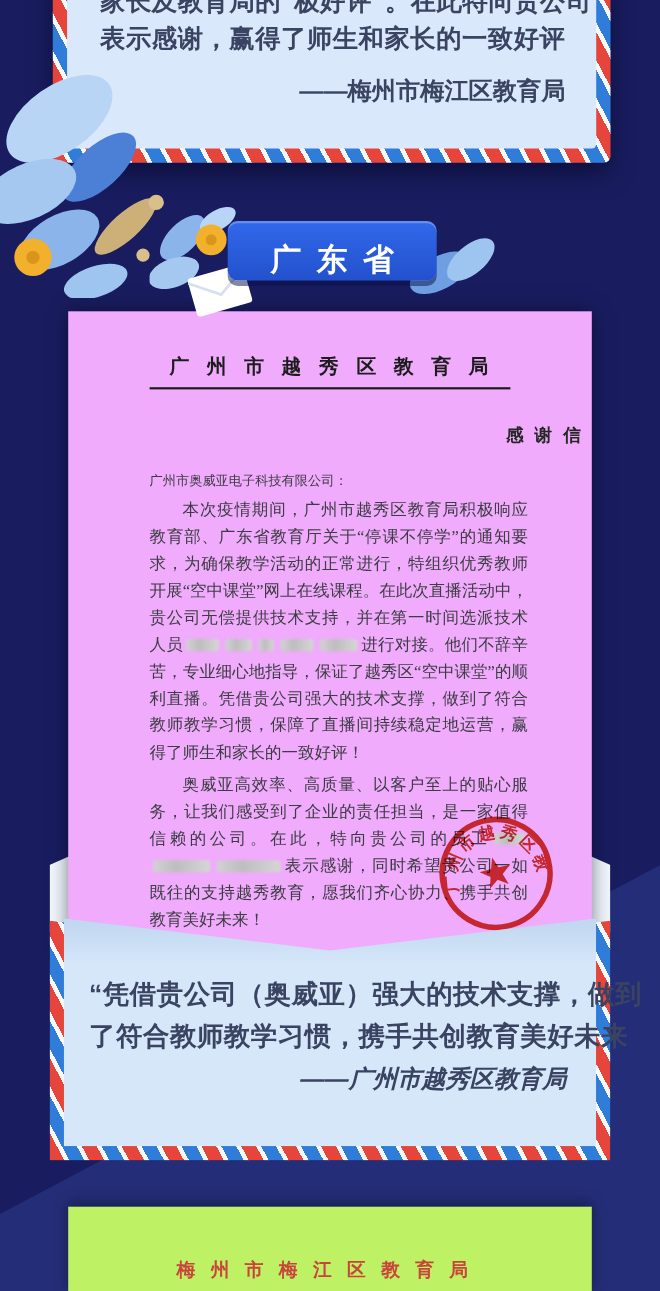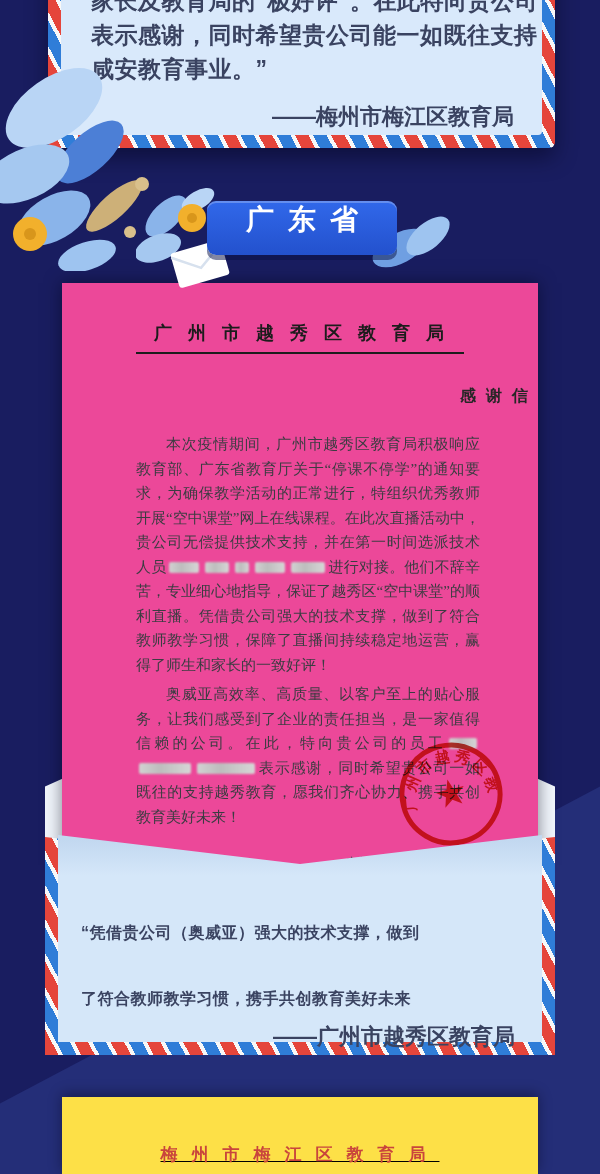--- a/index.html
+++ b/index.html
@@ -35,30 +35,30 @@
     margin-top:16px; padding-right:10px;
   }
   
   .deco { position:absolute; z-index:3; pointer-events:none; }
   
   .banner {
     position:absolute; left:207px; top:201px; width:190px; height:54px;
     z-index:3; border-radius:9px;
     background:linear-gradient(180deg,#3168ea,#2351cd);
     box-shadow:0 5px 0 rgba(8,16,70,.5), inset 0 2px 0 rgba(255,255,255,.25);
-    display:flex; align-items:flex-start; justify-content:center;
+    display:flex; align-items:flex-end; justify-content:center;
   }
   .banner span {
     color:#ffffff; font-size:28px; font-weight:bold;
     letter-spacing:14px; padding-left:14px;
   }
   
   .letter {
     position:absolute; left:62px; top:283px; width:476px; height:582px;
-    background:#ec4899; z-index:2; box-shadow:0 0 16px rgba(0,0,20,.5);
+    background:#f0abfc; z-index:2; box-shadow:0 0 16px rgba(0,0,20,.5);
     font-family:"Liberation Serif","DejaVu Serif",serif; color:#3c3c42;
     box-sizing:border-box; padding-top:38px;
   }
   .letter-title {
     margin:0 auto; width:max-content; max-width:420px;
     font-size:18px; font-weight:bold; color:#1c1c1c;
     letter-spacing:16px; padding:0 4px 7px 18px;
     border-bottom:2px solid #1c1c1c; text-align:center;
   }
   .letter-subtitle {
@@ -96,45 +96,44 @@
     position:absolute; inset:0;
     clip-path:polygon(0 7px, 50% 36px, 100% 7px, 100% 100%, 0 100%);
   }
   .env-front .inner-layer {
     position:absolute; inset:0;
     background:linear-gradient(180deg,#c2d8f0 0 10px,#d5e7f9 46px);
     clip-path:polygon(13px 5px, 50% 34px, calc(100% - 13px) 5px,
                       calc(100% - 13px) calc(100% - 13px), 13px calc(100% - 13px));
   }
   .env-front .quote-wrap { position:relative; z-index:1; padding:56px 28px 0 36px; }
-  .env-front .quote-line { font-size:16px; line-height:38px;margin-top:28px; }
-  .env-front .quote-attr { font-size:22px; margin-top:4px; padding-right:12px; }
+  .env-front .quote-line { font-size:24px; line-height:38px; }
+  .env-front .quote-attr { font-size:22px; margin-top:4px; padding-right:12px;font-style:italic; }
   
   .letter-next {
     position:absolute; left:62px; top:1097px; width:476px; height:77px;
-    background:#fde047; z-index:2; box-shadow:0 -3px 12px rgba(0,0,20,.4);text-decoration:underline;
+    background:#bef264; z-index:2; box-shadow:0 -3px 12px rgba(0,0,20,.4);
   }
   .letter-next h1 {
     margin:0; padding-top:46px; text-align:center;
     font-family:"Liberation Serif","DejaVu Serif",serif;
     font-size:17px; font-weight:bold; color:#c9453c; letter-spacing:14px;
   }
 </style>
 </head>
 <body>
 
 <div class="stage">
 
   <div class="bg-sweep"></div>
 
   <section class="env-top stripes">
     <div class="env-top-inner">
       <div class="quote-line">家长及教育局的“极好评”。在此特向贵公司</div>
-      <div class="quote-line">表示感谢，同时希望贵公司能一如既往支持</div>
-      <div class="quote-line">咸安教育事业。”</div>
+      <div class="quote-line">表示感谢，赢得了师生和家长的一致好评</div>
       <div class="quote-attr">——梅州市梅江区教育局</div>
     </div>
   </section>
 
   <svg class="deco" style="left:-8px; top:56px;" width="200" height="215" viewBox="0 0 200 215">
     <ellipse cx="62" cy="52" rx="55" ry="30" fill="#b9d5f5" transform="rotate(-35 62 52)"></ellipse>
     <ellipse cx="98" cy="96" rx="42" ry="19" fill="#4c7fd6" transform="rotate(-42 98 96)"></ellipse>
     <ellipse cx="34" cy="118" rx="46" ry="25" fill="#a5c8f0" transform="rotate(-24 34 118)"></ellipse>
     <ellipse cx="62" cy="162" rx="40" ry="22" fill="#8ab4ea" transform="rotate(-30 62 162)"></ellipse>
     <ellipse cx="122" cy="150" rx="36" ry="12" fill="#cdb078" transform="rotate(-42 122 150)"></ellipse>
@@ -163,20 +162,21 @@
   </svg>
 
   <div class="banner">
     <span>广东省</span>
   </div>
 
   <section class="letter">
     <h1 class="letter-title">广州市越秀区教育局</h1>
     <h2 class="letter-subtitle">感谢信</h2>
     <div class="letter-inner">
+      <div class="salutation">广州市奥威亚电子科技有限公司：</div>
       <div class="letter-body">
           <p class="para">本次疫情期间，广州市越秀区教育局积极响应教育部、广东省教育厅关于“停课不停学”的通知要求，为确保教学活动的正常进行，特组织优秀教师开展“空中课堂”网上在线课程。在此次直播活动中，贵公司无偿提供技术支持，并在第一时间选派技术人员<span class="redact" style="width: 30px;"></span><span class="redact" style="width: 24px;"></span><span class="redact" style="width: 14px;"></span><span class="redact" style="width: 30px;"></span><span class="redact" style="width: 34px;"></span>进行对接。他们不辞辛苦，专业细心地指导，保证了越秀区“空中课堂”的顺利直播。凭借贵公司强大的技术支撑，做到了符合教师教学习惯，保障了直播间持续稳定地运营，赢得了师生和家长的一致好评！</p>
           <p class="para">奥威亚高效率、高质量、以客户至上的贴心服务，让我们感受到了企业的责任担当，是一家值得信赖的公司。在此，特向贵公司的员工<span class="redact" style="width: 28px;"></span><span class="redact" style="width: 52px;"></span><span class="redact" style="width: 58px;"></span>表示感谢，同时希望贵公司一如既往的支持越秀教育，愿我们齐心协力、携手共创教育美好未来！</p>
         </div>
       <div class="sig">广州市越秀区教育局</div>
       <div class="date">2020年02月28日</div>
     </div>
     <svg class="stamp" viewBox="0 0 106 106">
       <defs>
         <path id="stampArc" d="M 17,66 A 37,37 0 1 1 89,66" fill="none"></path>

